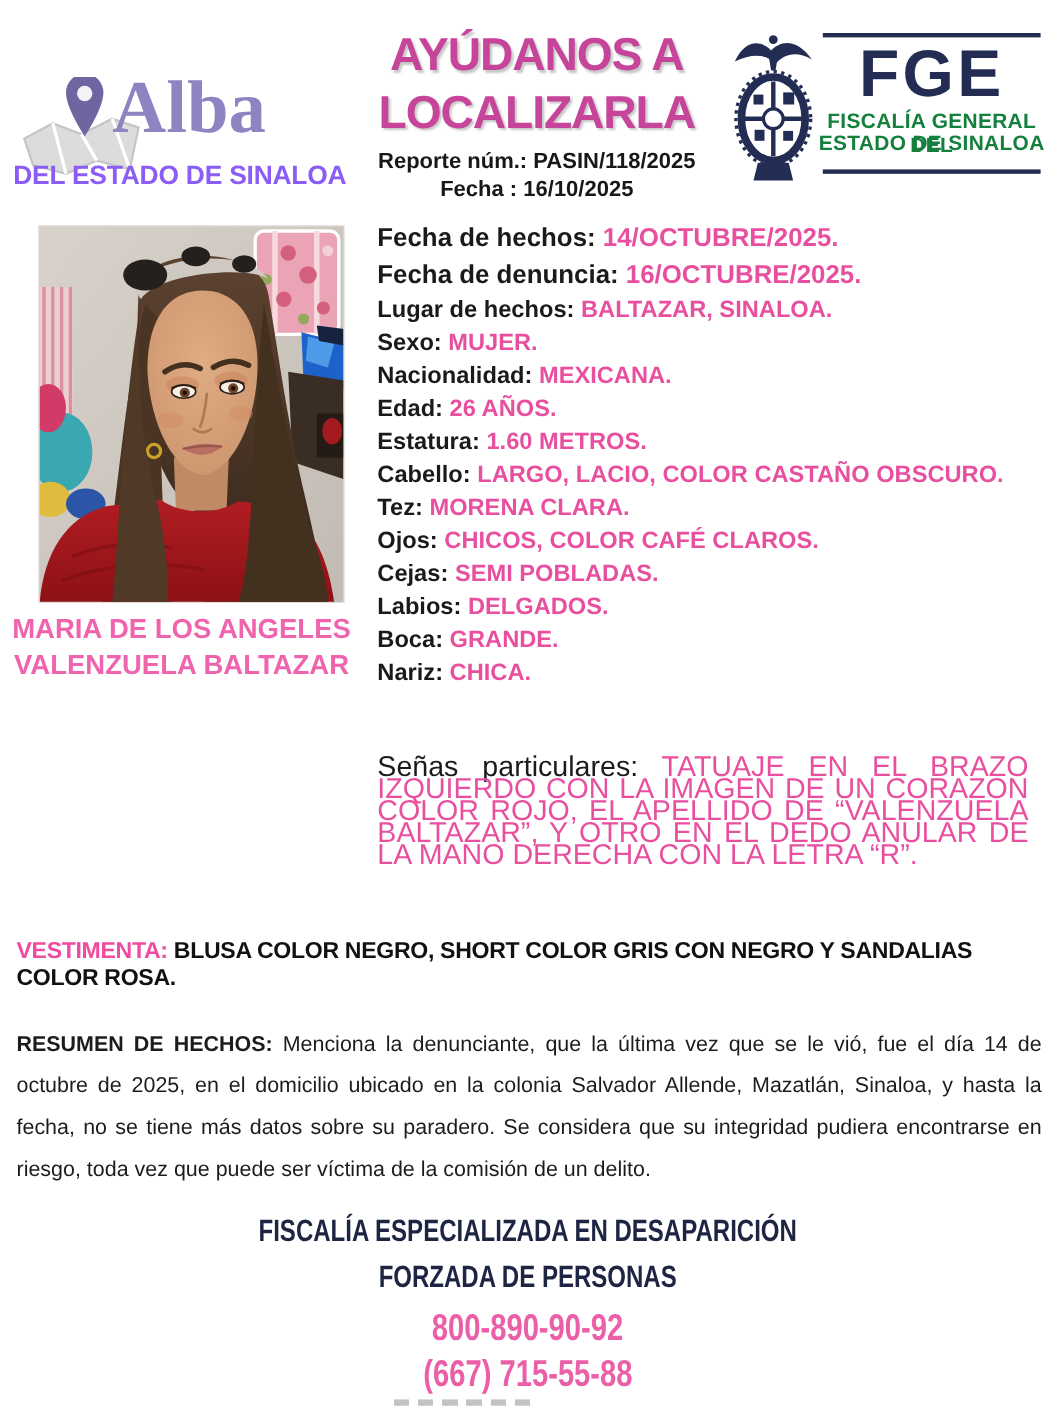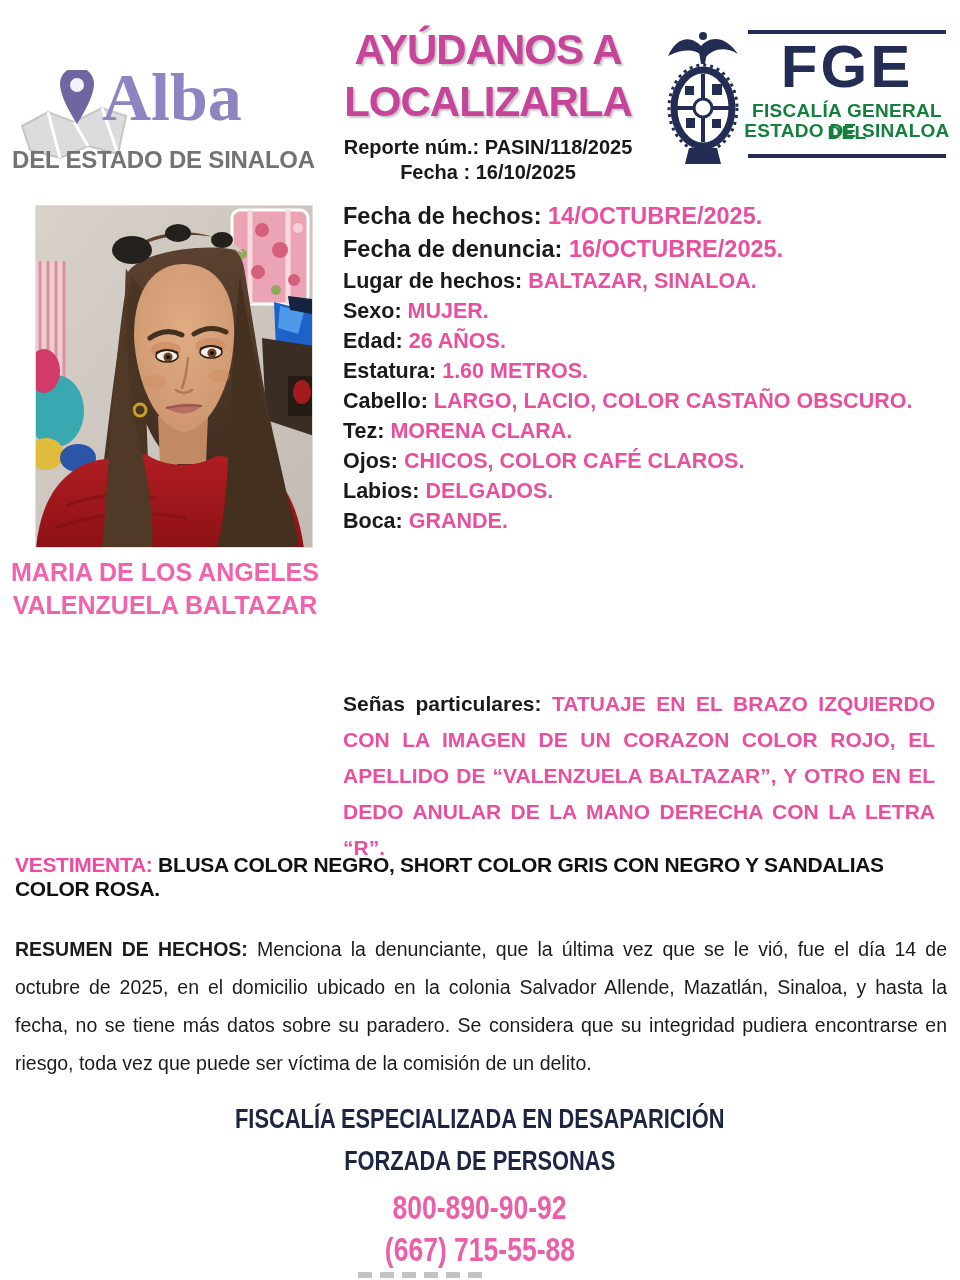--- a/index.html
+++ b/index.html
@@ -18,21 +18,21 @@
     font-size:45px; font-weight:bold; color:#3d424a; letter-spacing:0px;
   }
   .logo-alba .alba {
     position:absolute; left:92px; top:40px;
     font-family:"Liberation Serif", serif; font-weight:bold;
     font-size:68px; color:#8d84c2;
   }
   .logo-alba .pinmap { position:absolute; left:8px; top:52px; }
   .logo-alba .bottom {
     position:absolute; left:2px; top:128px; width:308px;
-    font-size:24px; font-weight:bold; color:#737373; letter-spacing:-0.2px;
+    font-size:24px; font-weight:bold; color:#8b5cf6; letter-spacing:-0.2px;
   }
 
   
   .help-block { left:320px; top:24px; width:336px; text-align:center; }
   .help-title {
     font-size:42px; font-weight:bold; color:#c6459a; line-height:52px;
     letter-spacing:-1px; text-shadow:2px 2px 2px rgba(130,130,130,0.45);
   }
   .report-line { margin-top:8px; font-size:20px; font-weight:bold; color:#181818; }
   .date-line   { margin-top:2px; font-size:20px; font-weight:bold; color:#181818; }
@@ -59,21 +59,21 @@
     font-size:25px; font-weight:bold; color:#f064ae; line-height:33px; }
 
   
   .fields { left:343px; top:200px; width:600px; }
   .frow { font-size:21.5px; font-weight:bold; line-height:30px; color:#1a1a1a; }
   .frow.lg { font-size:23.5px; line-height:33px; }
   .frow .val { color:#e8509f; }
 
   
   .senas { left:343px; top:686px; width:592px;
-    font-size:21px; font-weight:bold; line-height:36px;
+    font-size:26px; font-weight:normal; line-height:20px;
     text-align:justify; color:#1a1a1a; }
   .senas .val { color:#e8509f; }
 
   
   .vestimenta { left:15px; top:853px; width:938px;
     font-size:21px; font-weight:bold; letter-spacing:-0.3px; color:#111; }
   .vestimenta .lbl { color:#f04ba0; }
 
   
   .resumen { left:15px; top:930px; width:932px;
@@ -241,27 +241,30 @@
   <div class="abs person-name">
     <div>MARIA DE LOS ANGELES</div>
     <div>VALENZUELA BALTAZAR</div>
   </div>
 
   <div class="abs fields">
     <div class="frow lg"><span>Fecha de hechos:</span> <span class="val">14/OCTUBRE/2025.</span></div>
     <div class="frow lg"><span>Fecha de denuncia:</span> <span class="val">16/OCTUBRE/2025.</span></div>
     <div class="frow"><span>Lugar de hechos:</span> <span class="val">BALTAZAR, SINALOA.</span></div>
     <div class="frow"><span>Sexo:</span> <span class="val">MUJER.</span></div>
+    <div class="frow"><span>Nacionalidad:</span> <span class="val">MEXICANA.</span></div>
     <div class="frow"><span>Edad:</span> <span class="val">26 AÑOS.</span></div>
     <div class="frow"><span>Estatura:</span> <span class="val">1.60 METROS.</span></div>
     <div class="frow"><span>Cabello:</span> <span class="val">LARGO, LACIO, COLOR CASTAÑO OBSCURO.</span></div>
     <div class="frow"><span>Tez:</span> <span class="val">MORENA CLARA.</span></div>
     <div class="frow"><span>Ojos:</span> <span class="val">CHICOS, COLOR CAFÉ CLAROS.</span></div>
+    <div class="frow"><span>Cejas:</span> <span class="val">SEMI POBLADAS.</span></div>
     <div class="frow"><span>Labios:</span> <span class="val">DELGADOS.</span></div>
     <div class="frow"><span>Boca:</span> <span class="val">GRANDE.</span></div>
+    <div class="frow"><span>Nariz:</span> <span class="val">CHICA.</span></div>
   </div>
 
   <div class="abs senas">
     <span>Señas particulares:</span>
     <span class="val">TATUAJE EN EL BRAZO IZQUIERDO CON LA IMAGEN DE UN CORAZON COLOR ROJO, EL APELLIDO DE “VALENZUELA BALTAZAR”, Y OTRO EN EL DEDO ANULAR DE LA MANO DERECHA CON LA LETRA “R”.</span>
   </div>
 
   <div class="abs vestimenta">
     <span class="lbl">VESTIMENTA:</span>
     <span>BLUSA COLOR NEGRO, SHORT COLOR GRIS CON NEGRO Y SANDALIAS COLOR ROSA.</span>

